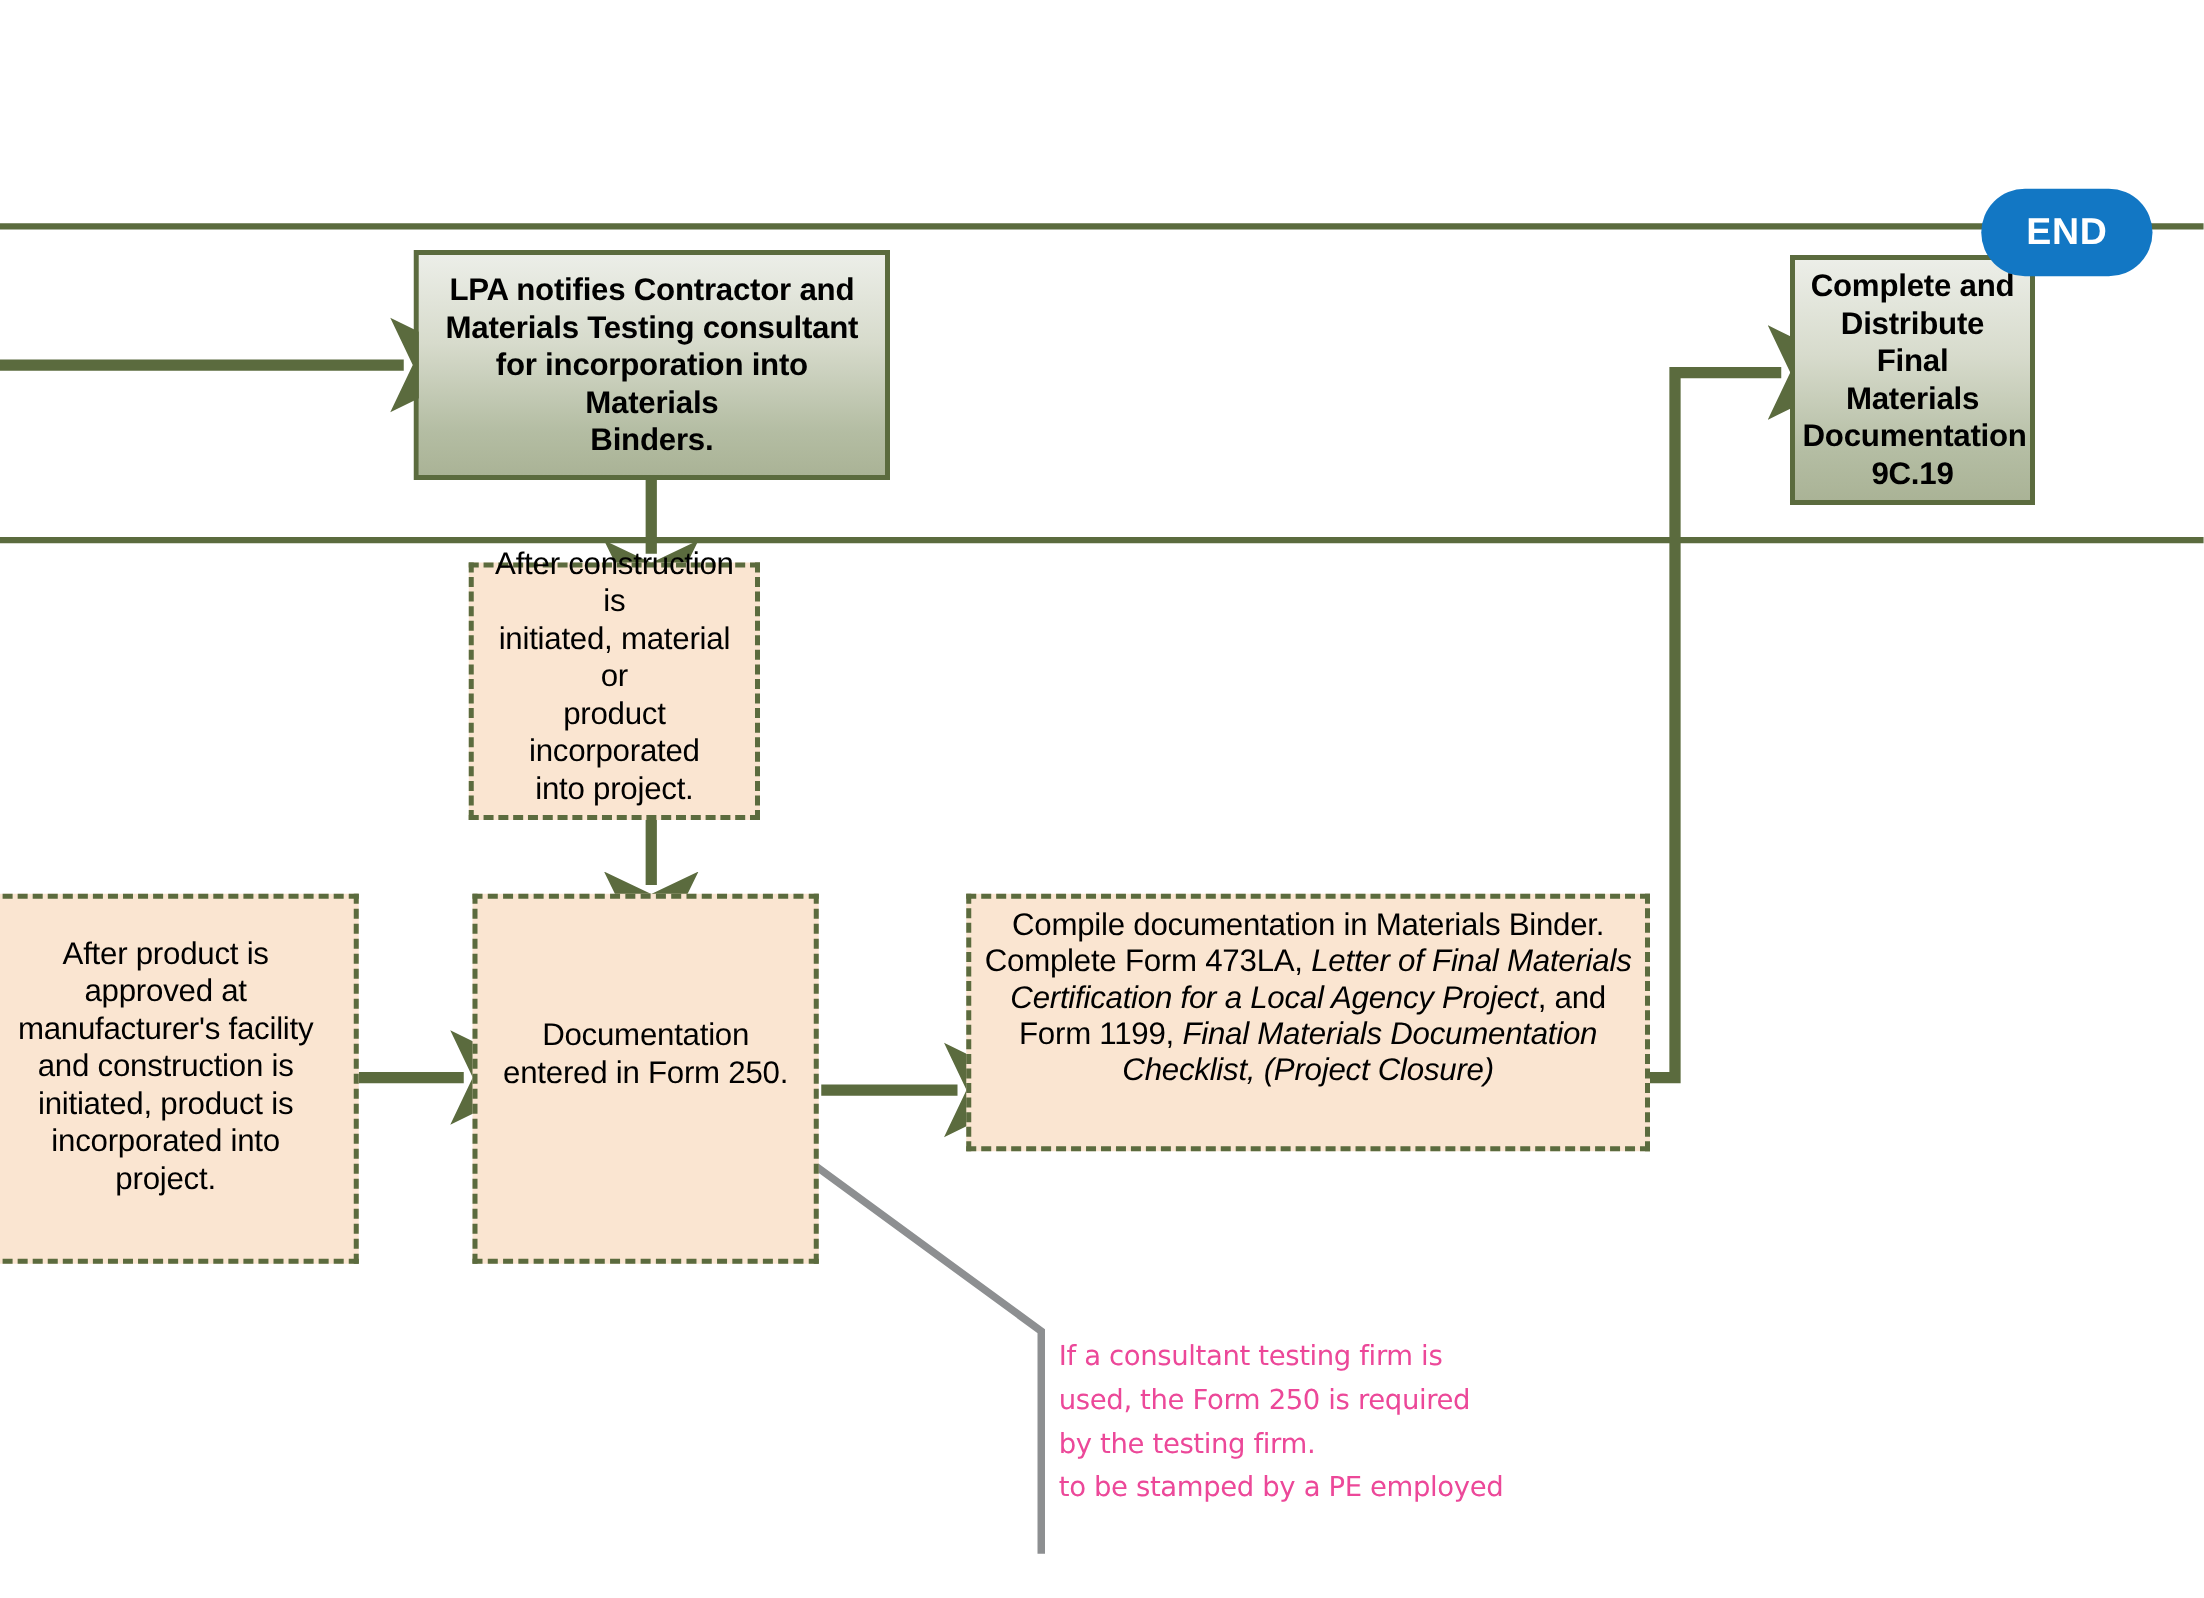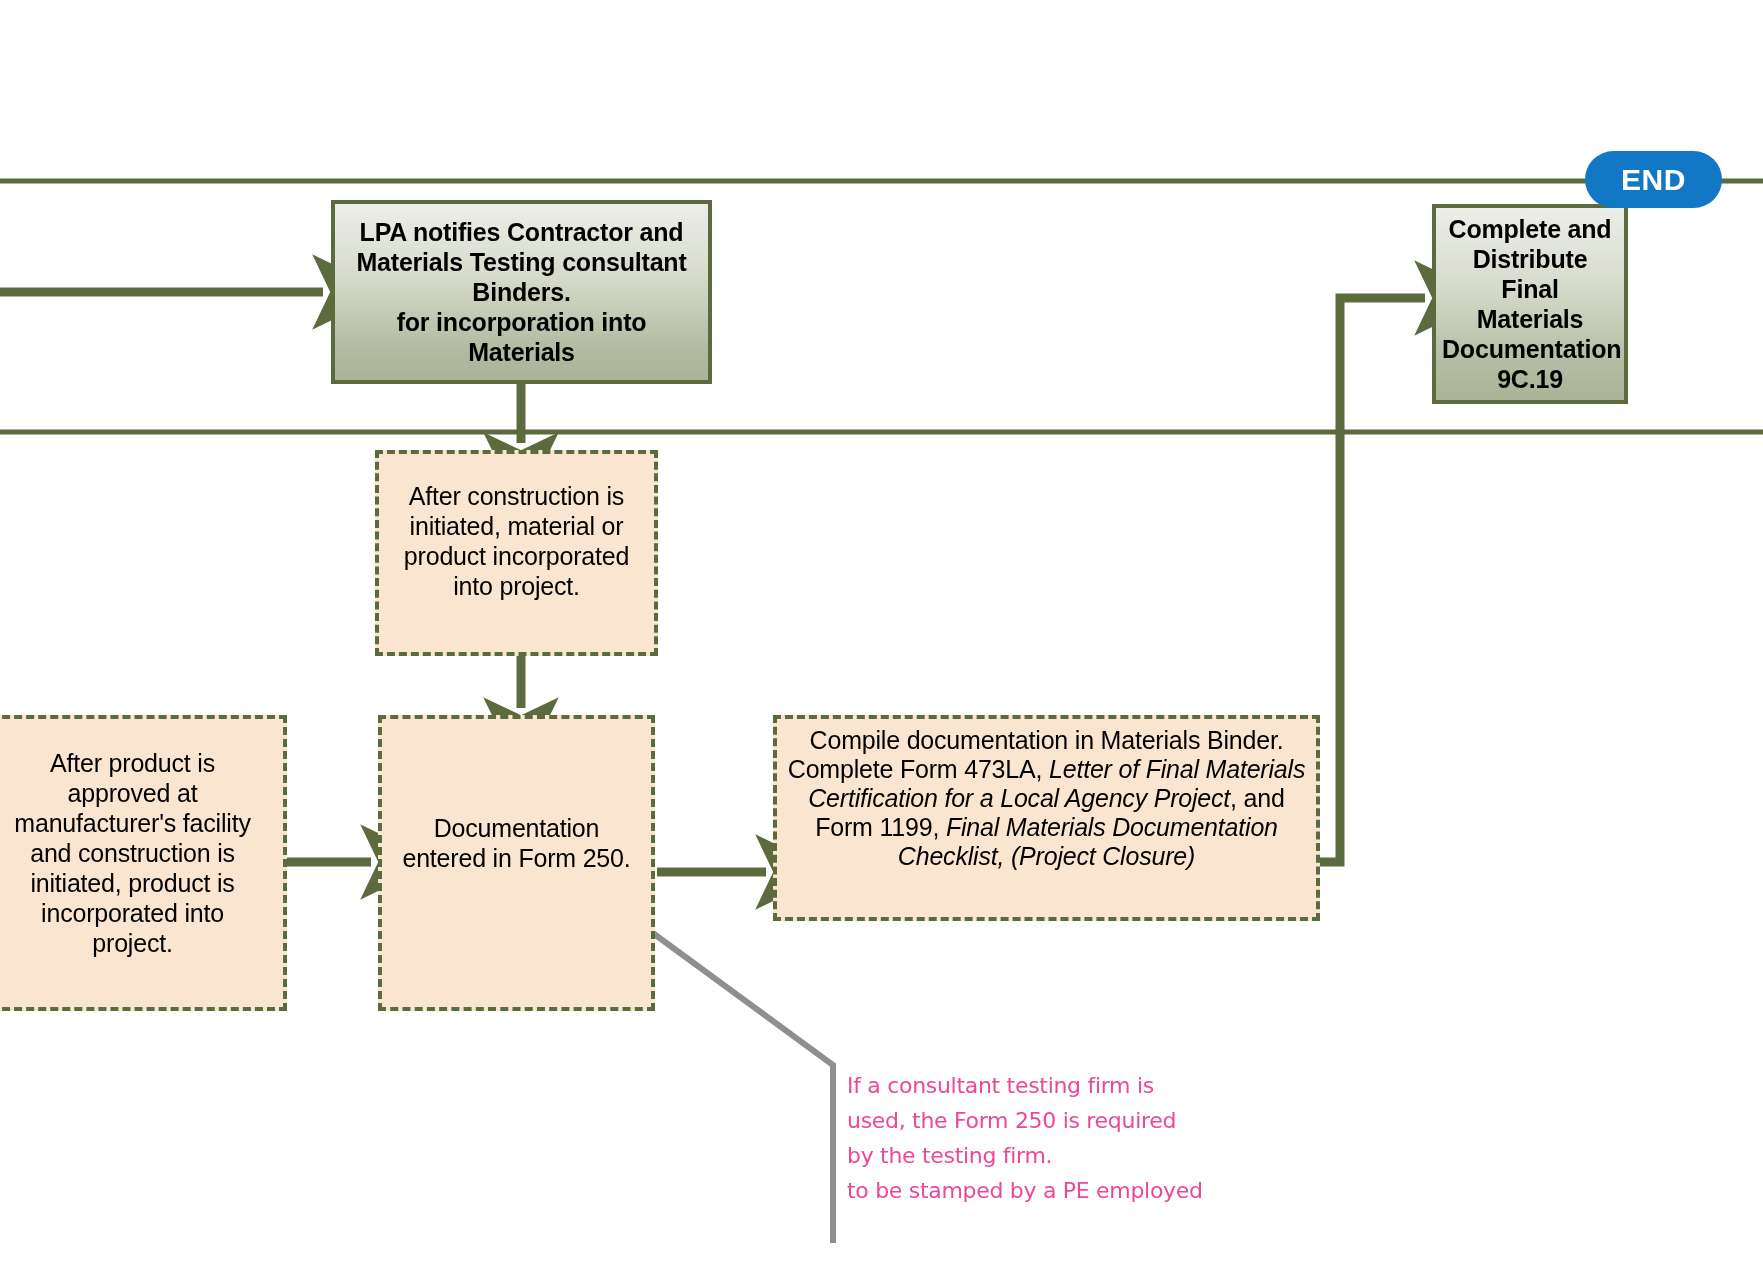--- a/index.html
+++ b/index.html
@@ -91,40 +91,40 @@
 
     <g>
       <path d="M650,931 L833,1065 L833,1243" fill="none" stroke="#8d8f91" stroke-width="6"></path>
     </g>
   </svg>
 
   <div class="node proc" style="left:331px;top:200px;width:381px;height:184px;">
     <div class="txt">
       <div>LPA notifies Contractor and</div>
       <div>Materials Testing consultant</div>
+      <div>for incorporation into Materials</div>
       <div>Binders.</div>
-      <div>for incorporation into Materials</div>
     </div>
   </div>
 
   <div class="node proc" style="left:1432px;top:204px;width:196px;height:200px;align-items:center;">
     <div class="txt">
       <div>Complete and</div>
       <div>Distribute Final</div>
       <div>Materials</div>
       <div>Documentation</div>
       <div>9C.19</div>
     </div>
   </div>
 
-  <div class="endpill" style="left:1585px;top:151px;width:137px;height:57px;">
+  <div class="endpill" style="left:1585px;top:151px;width:137px;height:70px;">
     <span>END</span>
   </div>
 
-  <div class="node note" style="left:375px;top:450px;width:283px;height:206px;">
+  <div class="node note" style="left:375px;top:450px;width:233px;height:206px;">
     <div class="txt" style="margin-top:-24px;">
       <div>After construction is</div>
       <div>initiated, material or</div>
       <div>product incorporated</div>
       <div>into project.</div>
     </div>
   </div>
 
   <div class="node note" style="left:-22px;top:715px;width:309px;height:296px;">
     <div class="txt" style="margin-top:-20px;">

